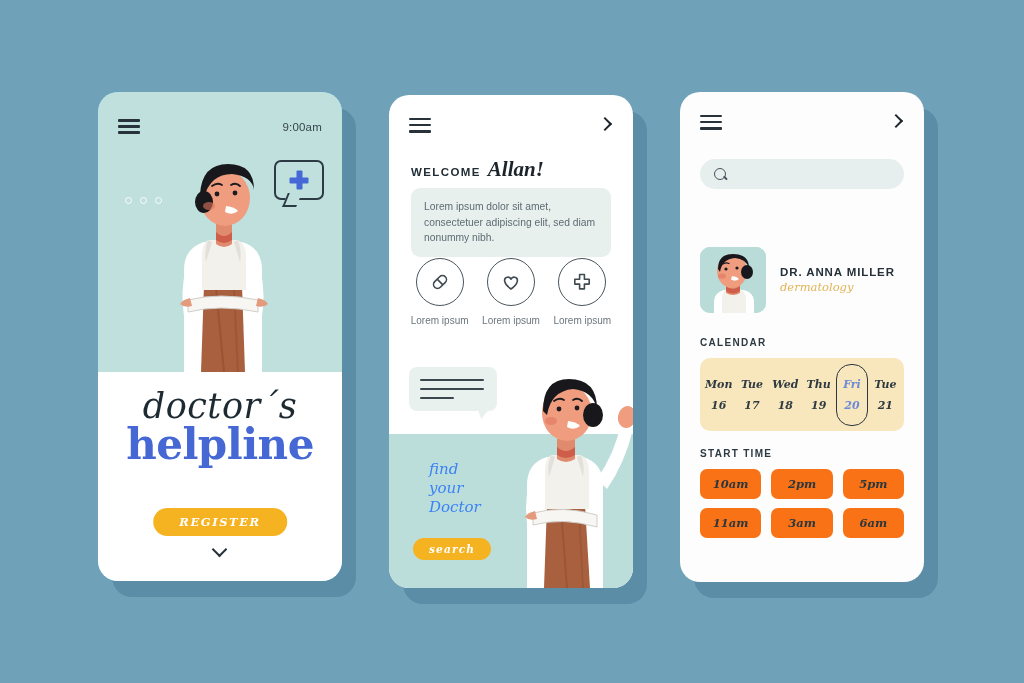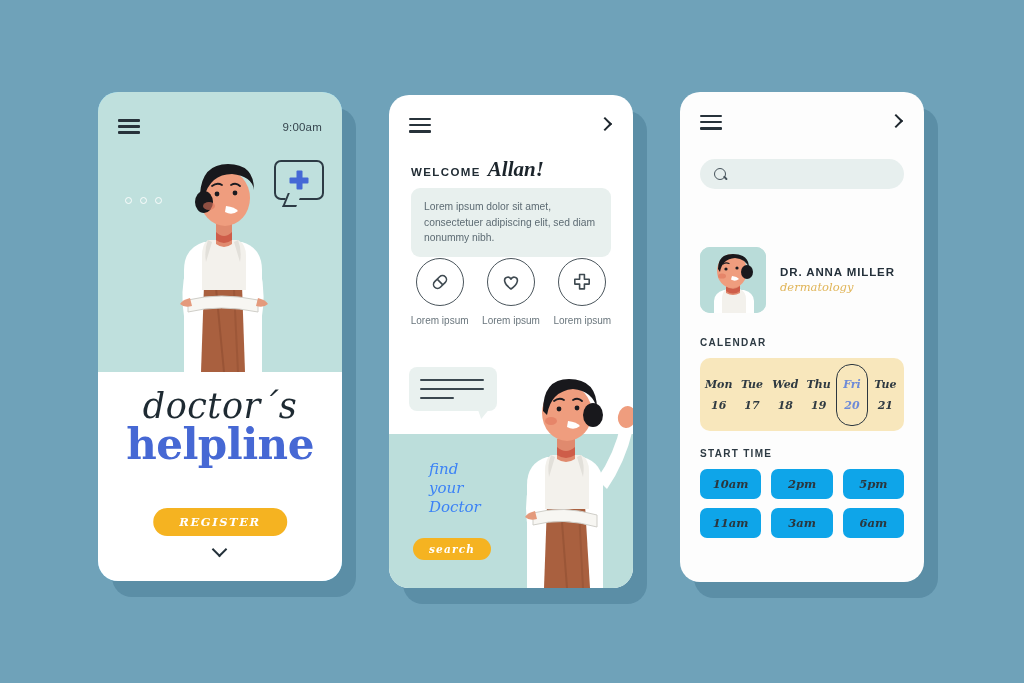--- a/index.html
+++ b/index.html
@@ -151,21 +151,21 @@
              font-family: "DejaVu Serif", serif; font-style: italic; }
   .cal-col .d { font-size: 11px; font-weight: bold; color: #2f3a42; }
   .cal-col .n { font-size: 11px; font-weight: bold; color: #2f3a42; margin-top: 8px; }
   .cal-col.sel .d, .cal-col.sel .n { color: #6d8ad8; }
   .cal-col.sel::before { content: ""; position: absolute; left: 50%; top: 50%;
                          transform: translate(-50%,-50%); width: 30px; height: 60px;
                          border: 1.8px solid #2c3740; border-radius: 15px; }
 
   .slots { position: absolute; left: 20px; right: 20px; top: 377px;
            display: grid; grid-template-columns: repeat(3, 1fr); gap: 9px 10px; }
-  .slot { height: 30px; background: #0ea5e9; border-radius: 7px; display: flex;
+  .slot { height: 30px; background: #f97316; border-radius: 7px; display: flex;
           align-items: center; justify-content: center; cursor: pointer;
           font-family: "DejaVu Serif", serif; font-style: italic; font-weight: bold;
           font-size: 11.5px; color: #2b363d; }
 </style>
 </head>
 <body>
 
 <div class="stage">
 
   <div class="phone" id="phone1">

